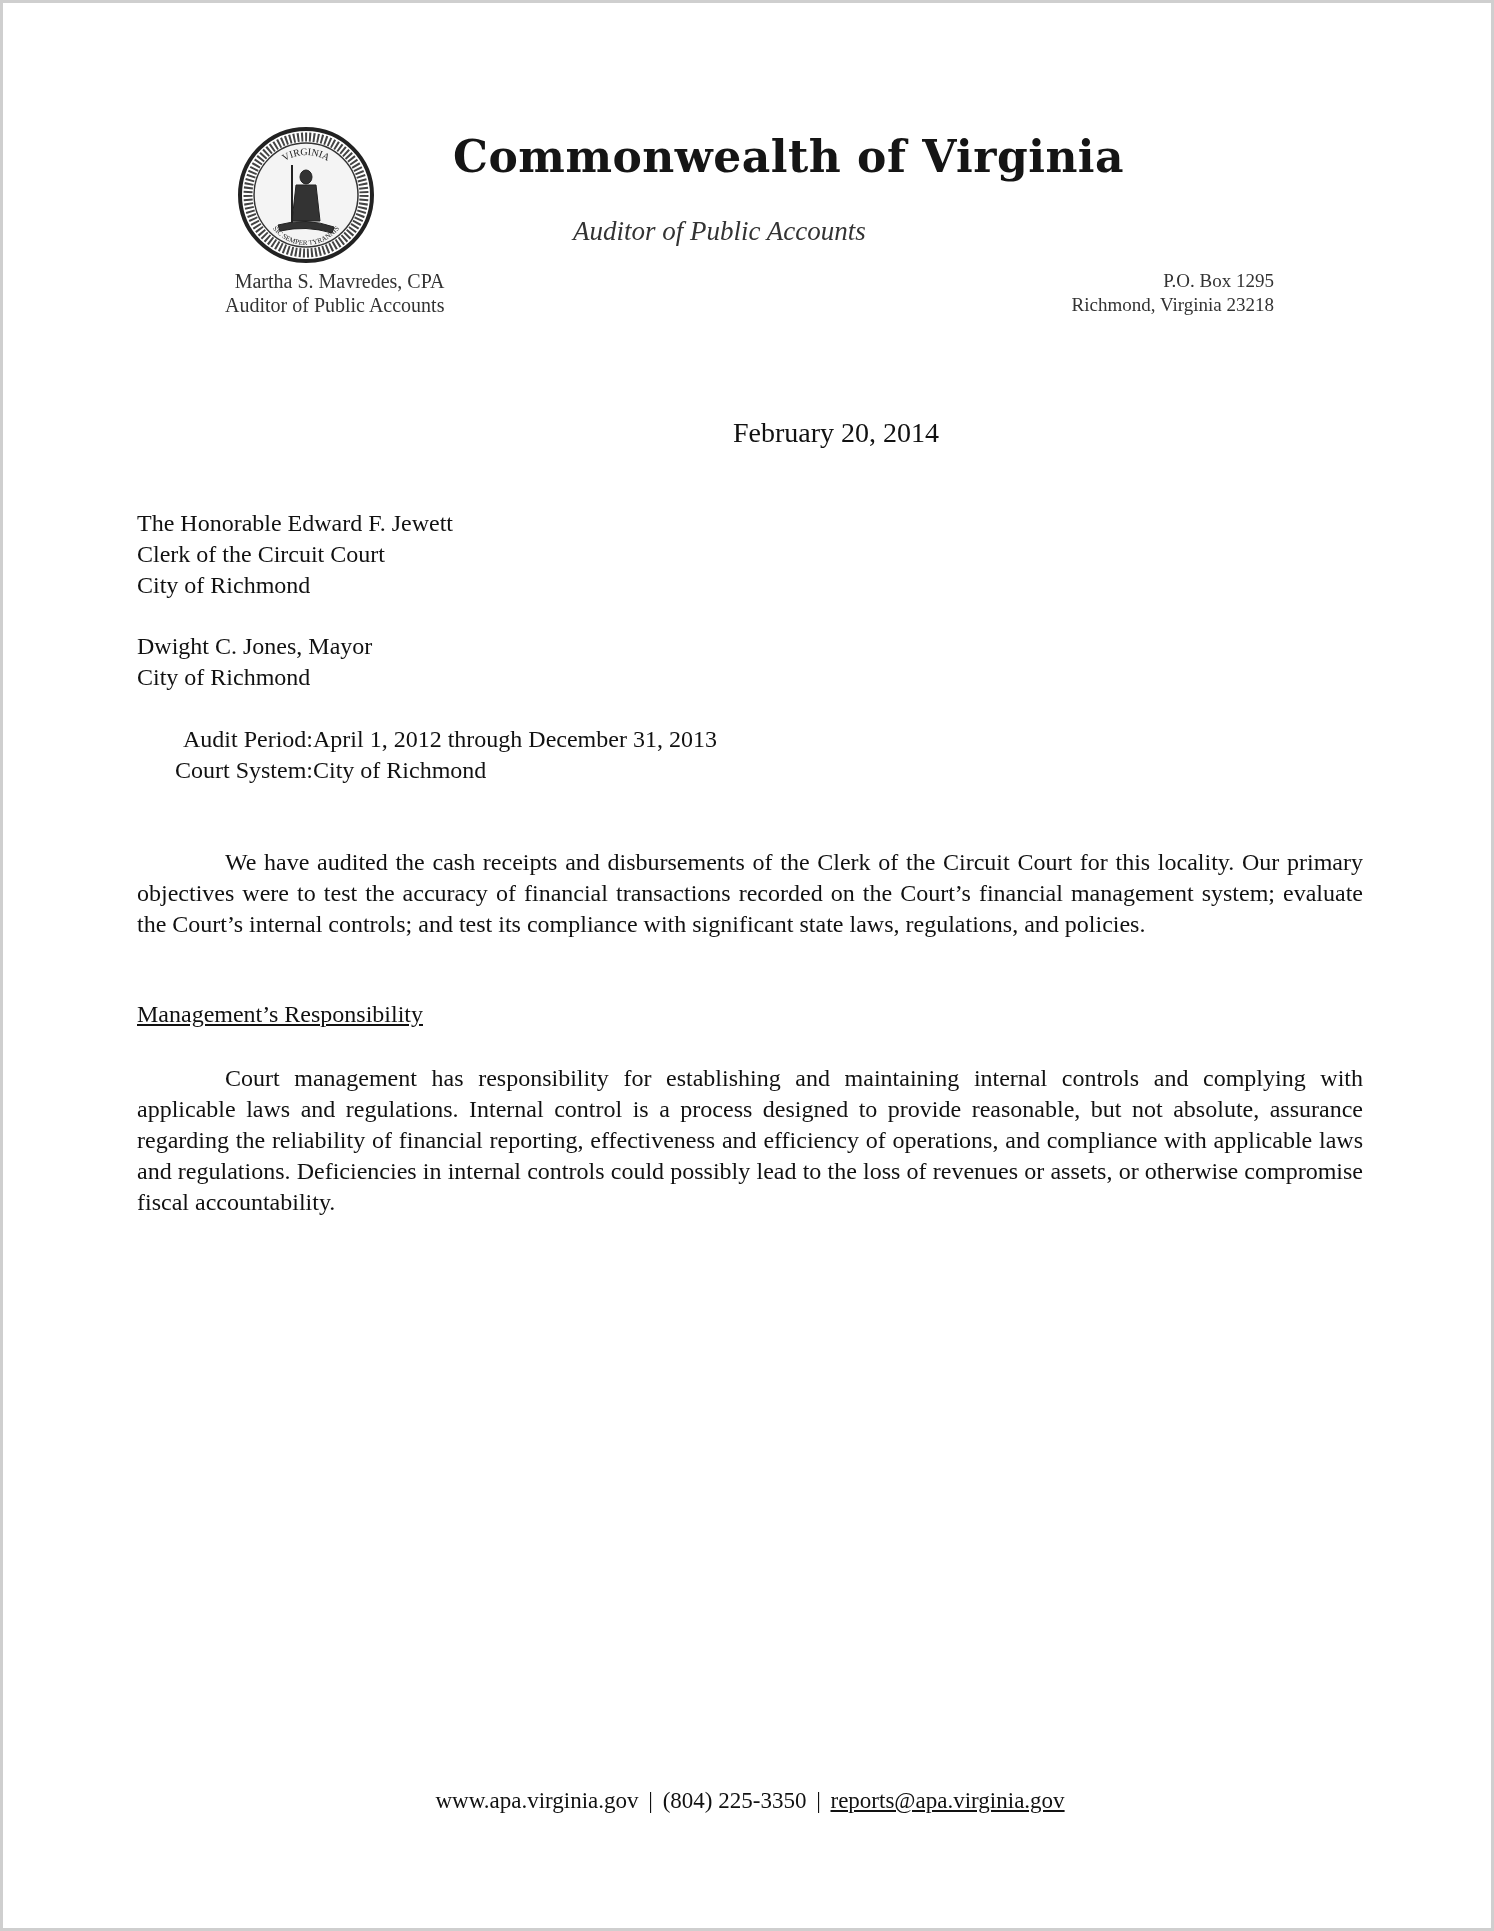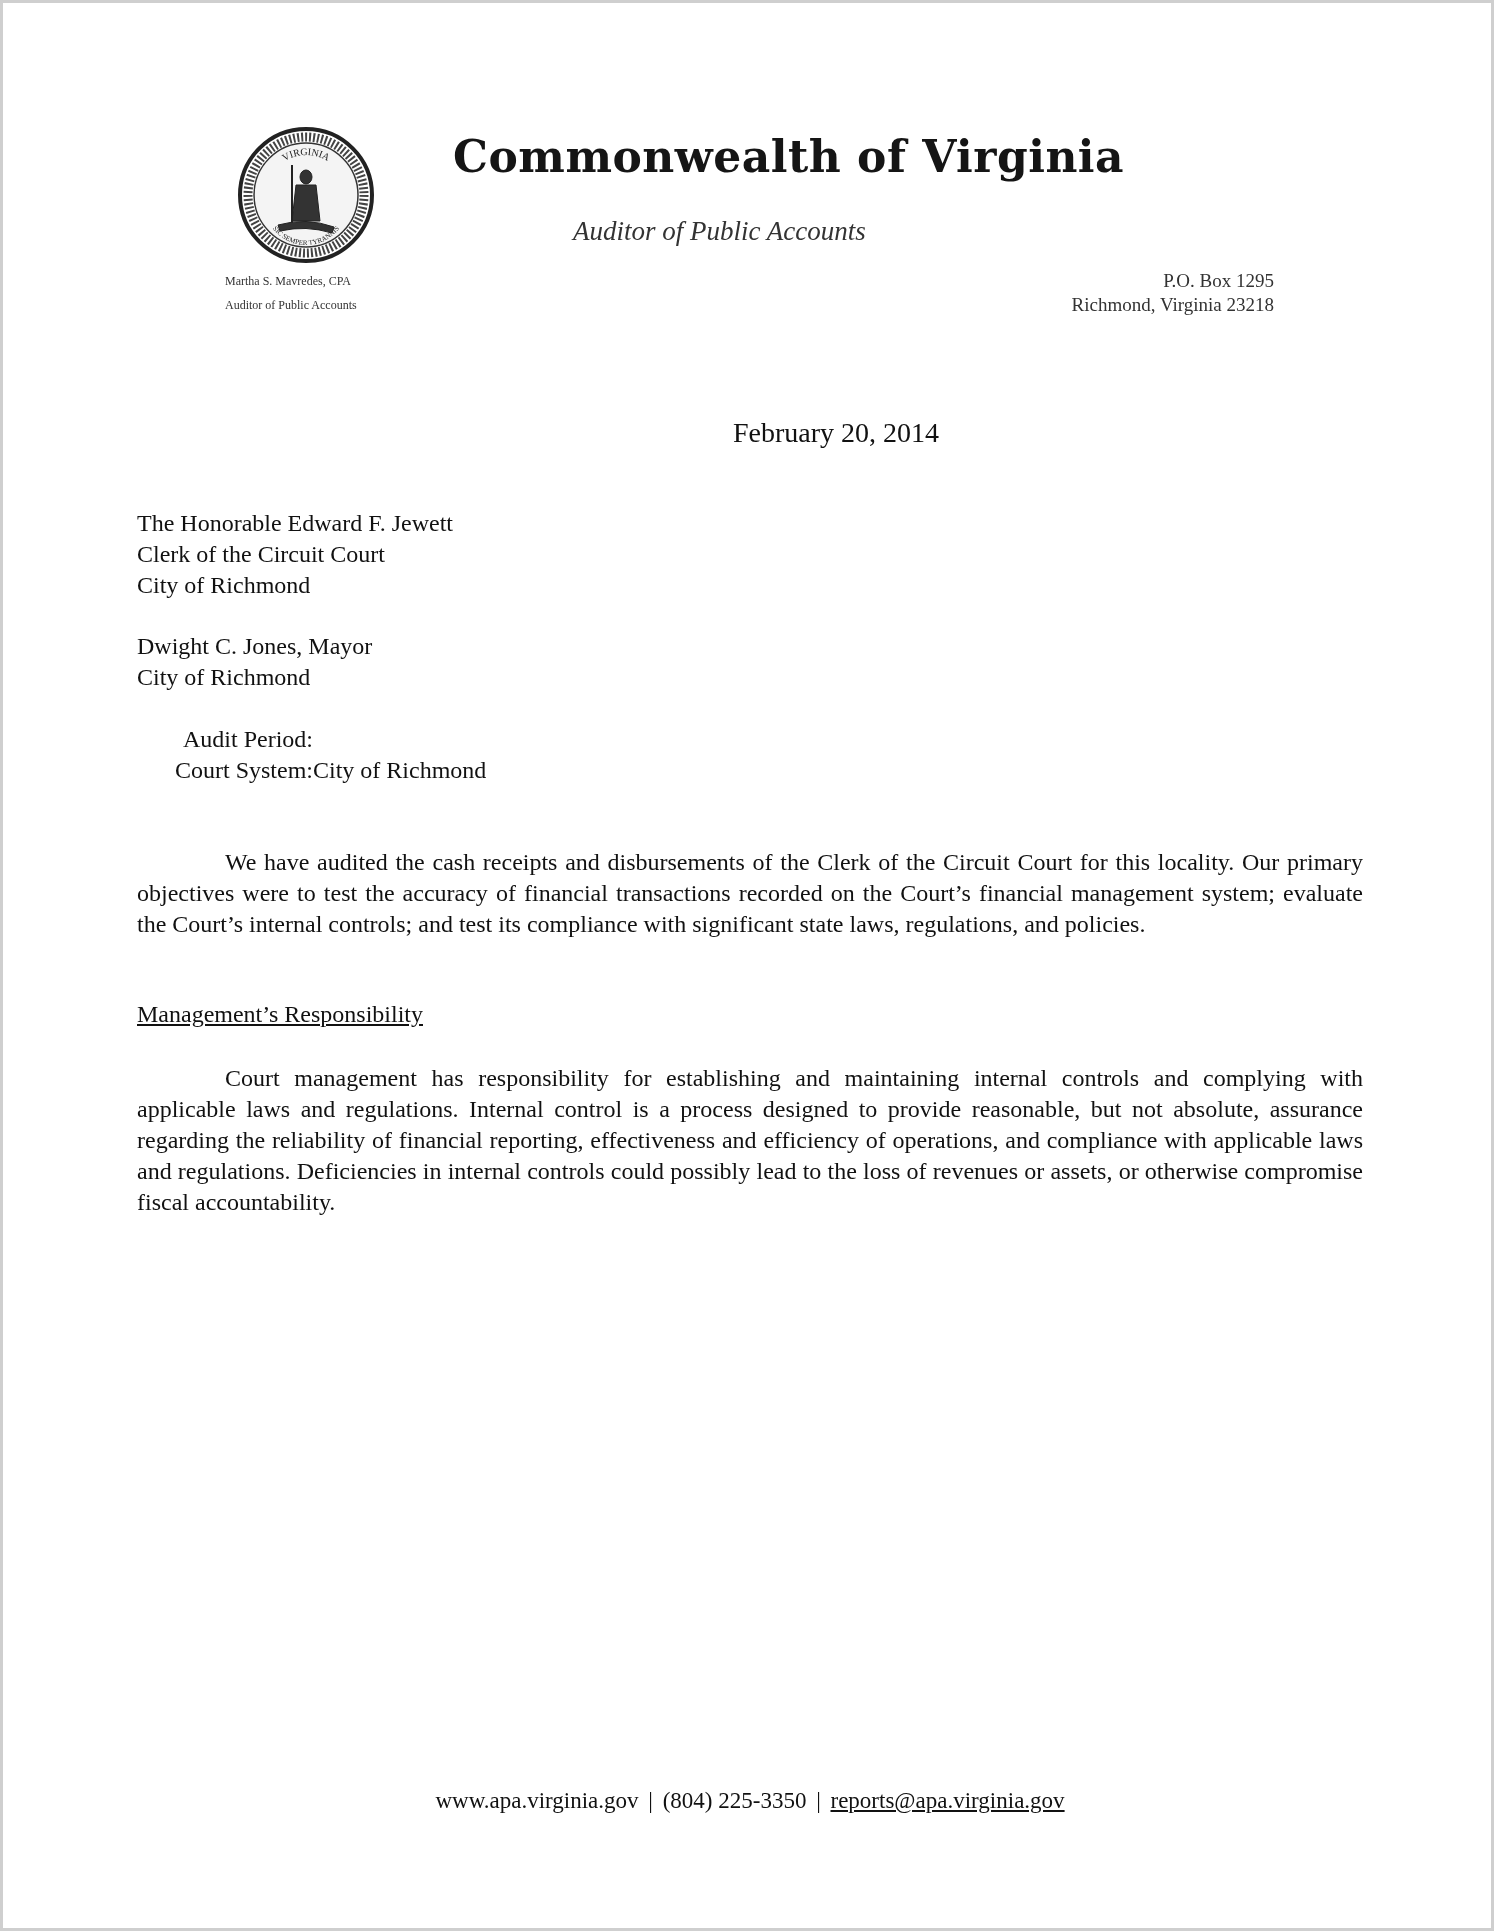--- a/index.html
+++ b/index.html
@@ -14,21 +14,21 @@
     position: absolute; left: 450px; top: 128px; width: 600px;
     font-family: "DejaVu Serif", "Liberation Serif", serif;
     font-weight: bold; font-size: 44px; letter-spacing: 0.5px; color: #151515;
     white-space: nowrap;
   }
   .subtitle {
     position: absolute; left: 570px; top: 213px;
     font-family: "Liberation Serif", serif; font-style: italic; font-size: 27px; color: #333;
     white-space: nowrap;
   }
-  .lh-left { position: absolute; left: 222px; top: 266px; font-size: 12px; line-height: 24px; color: #333; }
+  .lh-left { position: absolute; left: 222px; top: 266px; font-size: 20px; line-height: 24px; color: #333; text-align: right; }
   .lh-right { position: absolute; right: 217px; top: 266px; font-size: 19px; line-height: 24px; text-align: right; color: #333; }
   .date { position: absolute; left: 730px; top: 414px; font-size: 28px; }
   .block { position: absolute; left: 134px; font-size: 24px; line-height: 31px; }
   .addr1 { top: 505px; }
   .addr2 { top: 628px; }
   .audit { top: 721px; }
   .audit .row { display: flex; }
   .audit .lbl { width: 176px; text-align: right; }
   .body-text {
     position: absolute; left: 134px; width: 1226px; font-size: 24px; line-height: 31px;
@@ -93,20 +93,21 @@
   </div>
 
   <div class="block addr2 serif">
     <div>Dwight C. Jones, Mayor</div>
     <div>City of Richmond</div>
   </div>
 
   <div class="block audit serif">
     <div class="row">
       <span class="lbl">Audit Period:</span>
+      <span>April 1, 2012 through December 31, 2013</span>
     </div>
     <div class="row">
       <span class="lbl">Court System:</span>
       <span>City of Richmond</span>
     </div>
   </div>
 
   <div class="body-text p1 serif">
     <p>We have audited the cash receipts and disbursements of the Clerk of the Circuit Court for this locality.  Our primary objectives were to test the accuracy of financial transactions recorded on the Court’s financial management system; evaluate the Court’s internal controls; and test its compliance with significant state laws, regulations, and policies.</p>
   </div>

